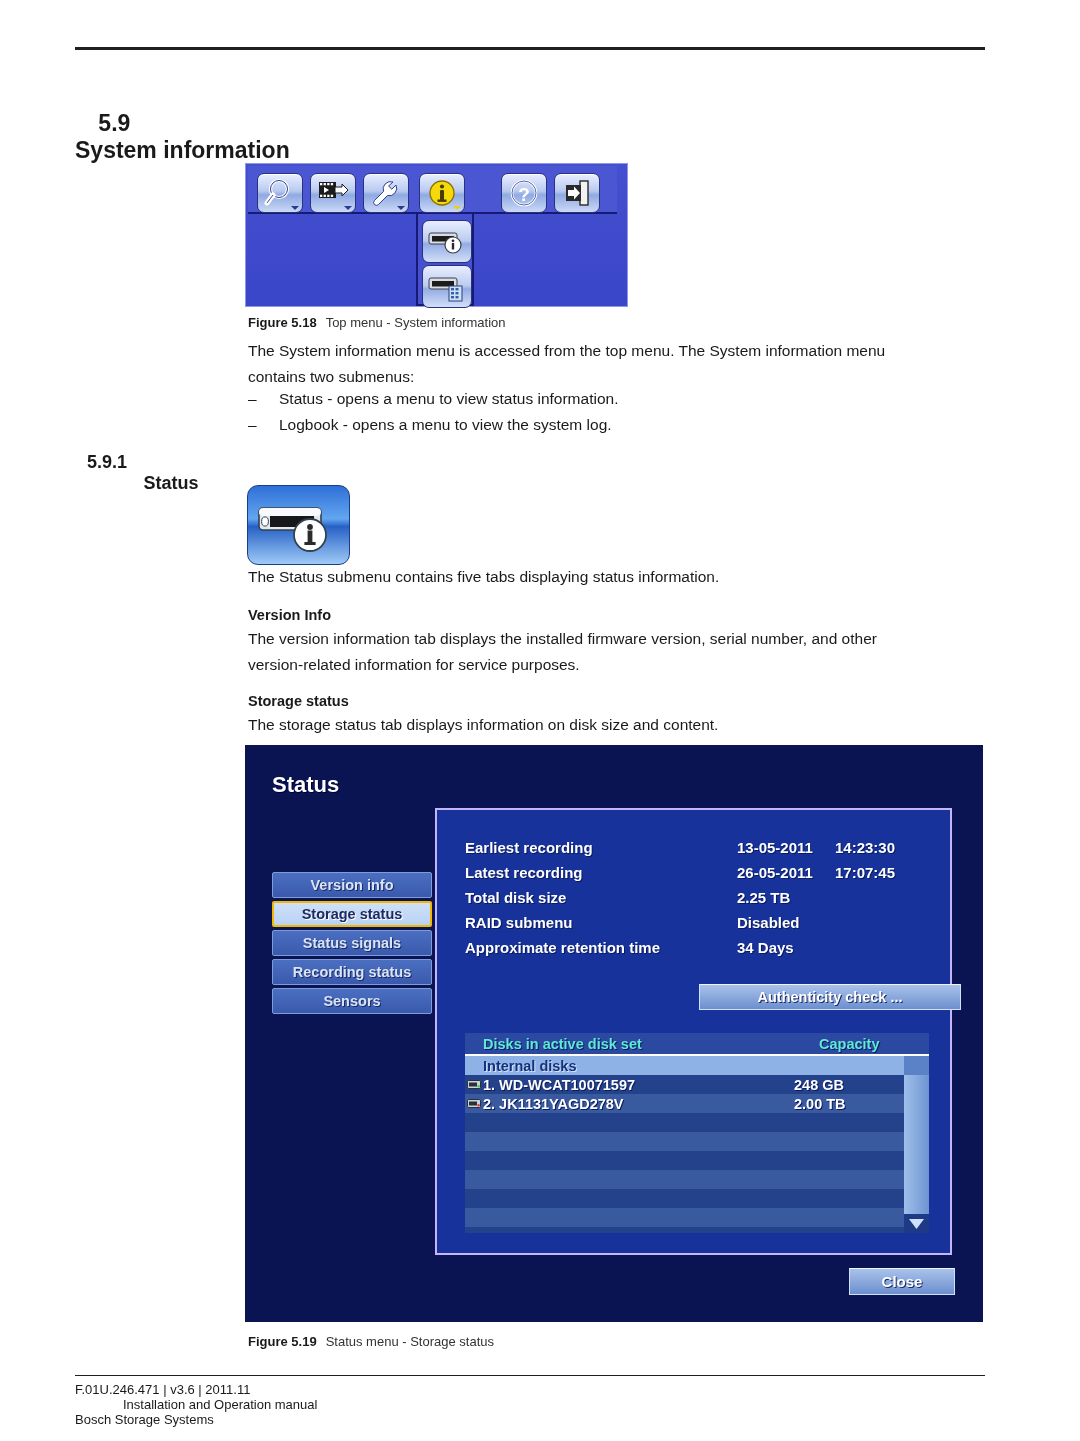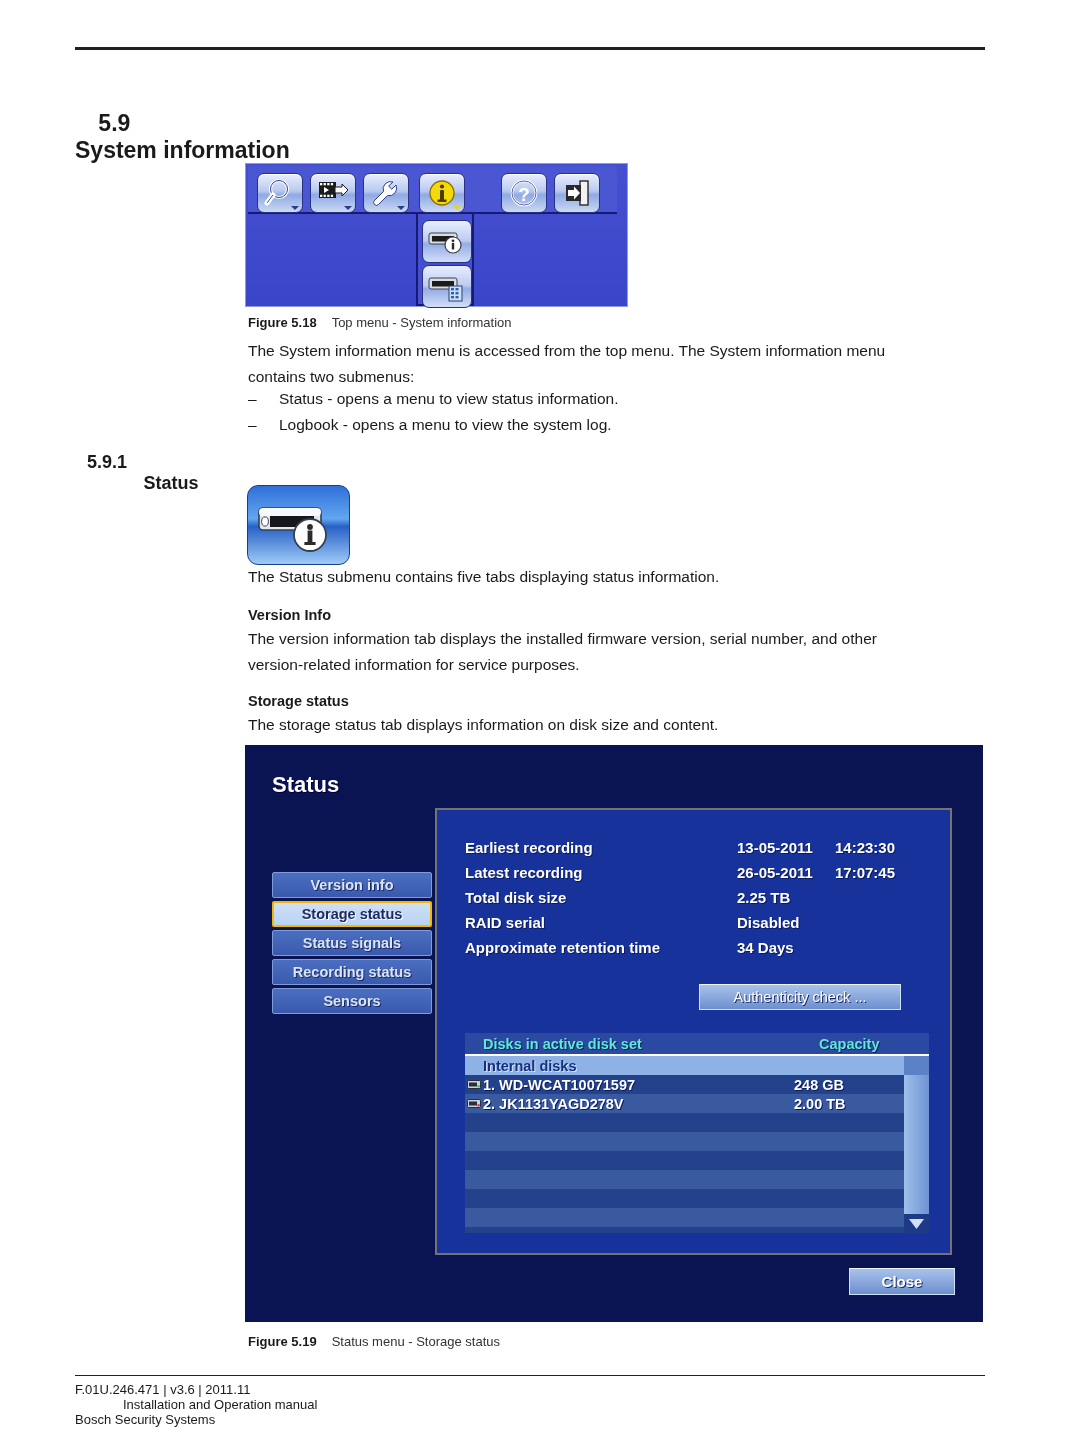--- a/index.html
+++ b/index.html
@@ -71,21 +71,21 @@
   }
   .bullets { position: absolute; font-size: 15.5px; line-height: 26px; }
   .bullet-row { display: flex; }
   .bullet-dash { width: 31px; flex: none; }
 
   
   .caption {
     position: absolute;
     font-size: 13px;
     display: flex;
-    gap: 15px;
+    gap: 9px;
     align-items: flex-end;
   }
   .caption b { font-weight: bold; }
   .caption .ctext { color: #333; }
 
   
   .topmenu {
     position: absolute;
     left: 245px;
     top: 163px;
@@ -202,21 +202,21 @@
     text-shadow: 1px 1px 0 #ffffff;
   }
 
   .panel {
     position: absolute;
     left: 190px;
     top: 63px;
     width: 517px;
     height: 447px;
     background: #17339b;
-    border: 2px solid #737373;
+    border: 2px solid #c4b5fd;
     box-sizing: border-box;
   }
   .info-list {
     position: absolute;
     left: 28px;
     top: 25px;
     width: 460px;
   }
   .info-row {
     display: flex;
@@ -228,29 +228,29 @@
     text-shadow: 1px 1px 0 #0a1a5c;
   }
   .info-label { width: 272px; flex: none; }
   .info-v1 { width: 98px; flex: none; }
   .info-v2 { flex: none; }
 
   .auth-btn {
     position: absolute;
     left: 262px;
     top: 174px;
-    width: 202px;
+    width: 262px;
     height: 26px;
     background: linear-gradient(#a8c2ea, #6d8fcf);
     border: 1px solid #cfe0f8;
     border-top-color: #eef4fd;
     box-sizing: border-box;
     color: #ffffff;
     font-size: 14.5px;
-    font-weight: normal;
+    font-weight: bold;
     display: flex;
     align-items: center;
     justify-content: center;
     text-shadow: 1px 1px 0 #1b2a63;
   }
 
   .disk-table {
     position: absolute;
     left: 28px;
     top: 223px;
@@ -552,21 +552,21 @@
       <div class="info-row">
         <span class="info-label">Latest recording</span>
         <span class="info-v1">26-05-2011</span>
         <span class="info-v2">17:07:45</span>
       </div>
       <div class="info-row">
         <span class="info-label">Total disk size</span>
         <span class="info-v1">2.25 TB</span>
       </div>
       <div class="info-row">
-        <span class="info-label">RAID serial</span>
+        <span class="info-label">RAID submenu</span>
         <span class="info-v1">Disabled</span>
       </div>
       <div class="info-row">
         <span class="info-label">Approximate retention time</span>
         <span class="info-v1">34  Days</span>
       </div>
     </div>
 
     <div class="auth-btn">Authenticity check ...</div>
 
@@ -630,15 +630,15 @@
 <div class="caption" style="left:248px; top:1334px;">
   <b>Figure  5.19</b>
   <span class="ctext">Status menu - Storage status</span>
 </div>
 
 <div class="page-footer">
   <div class="rule-thin"></div>
   <div class="footer-row">
     <span>F.01U.246.471 | v3.6 | 2011.11</span>
     <span class="footer-mid">Installation and Operation manual</span>
-    <span>Bosch Security Systems</span>
+    <span>Bosch Storage Systems</span>
   </div>
 </div>
 
 </body></html>

